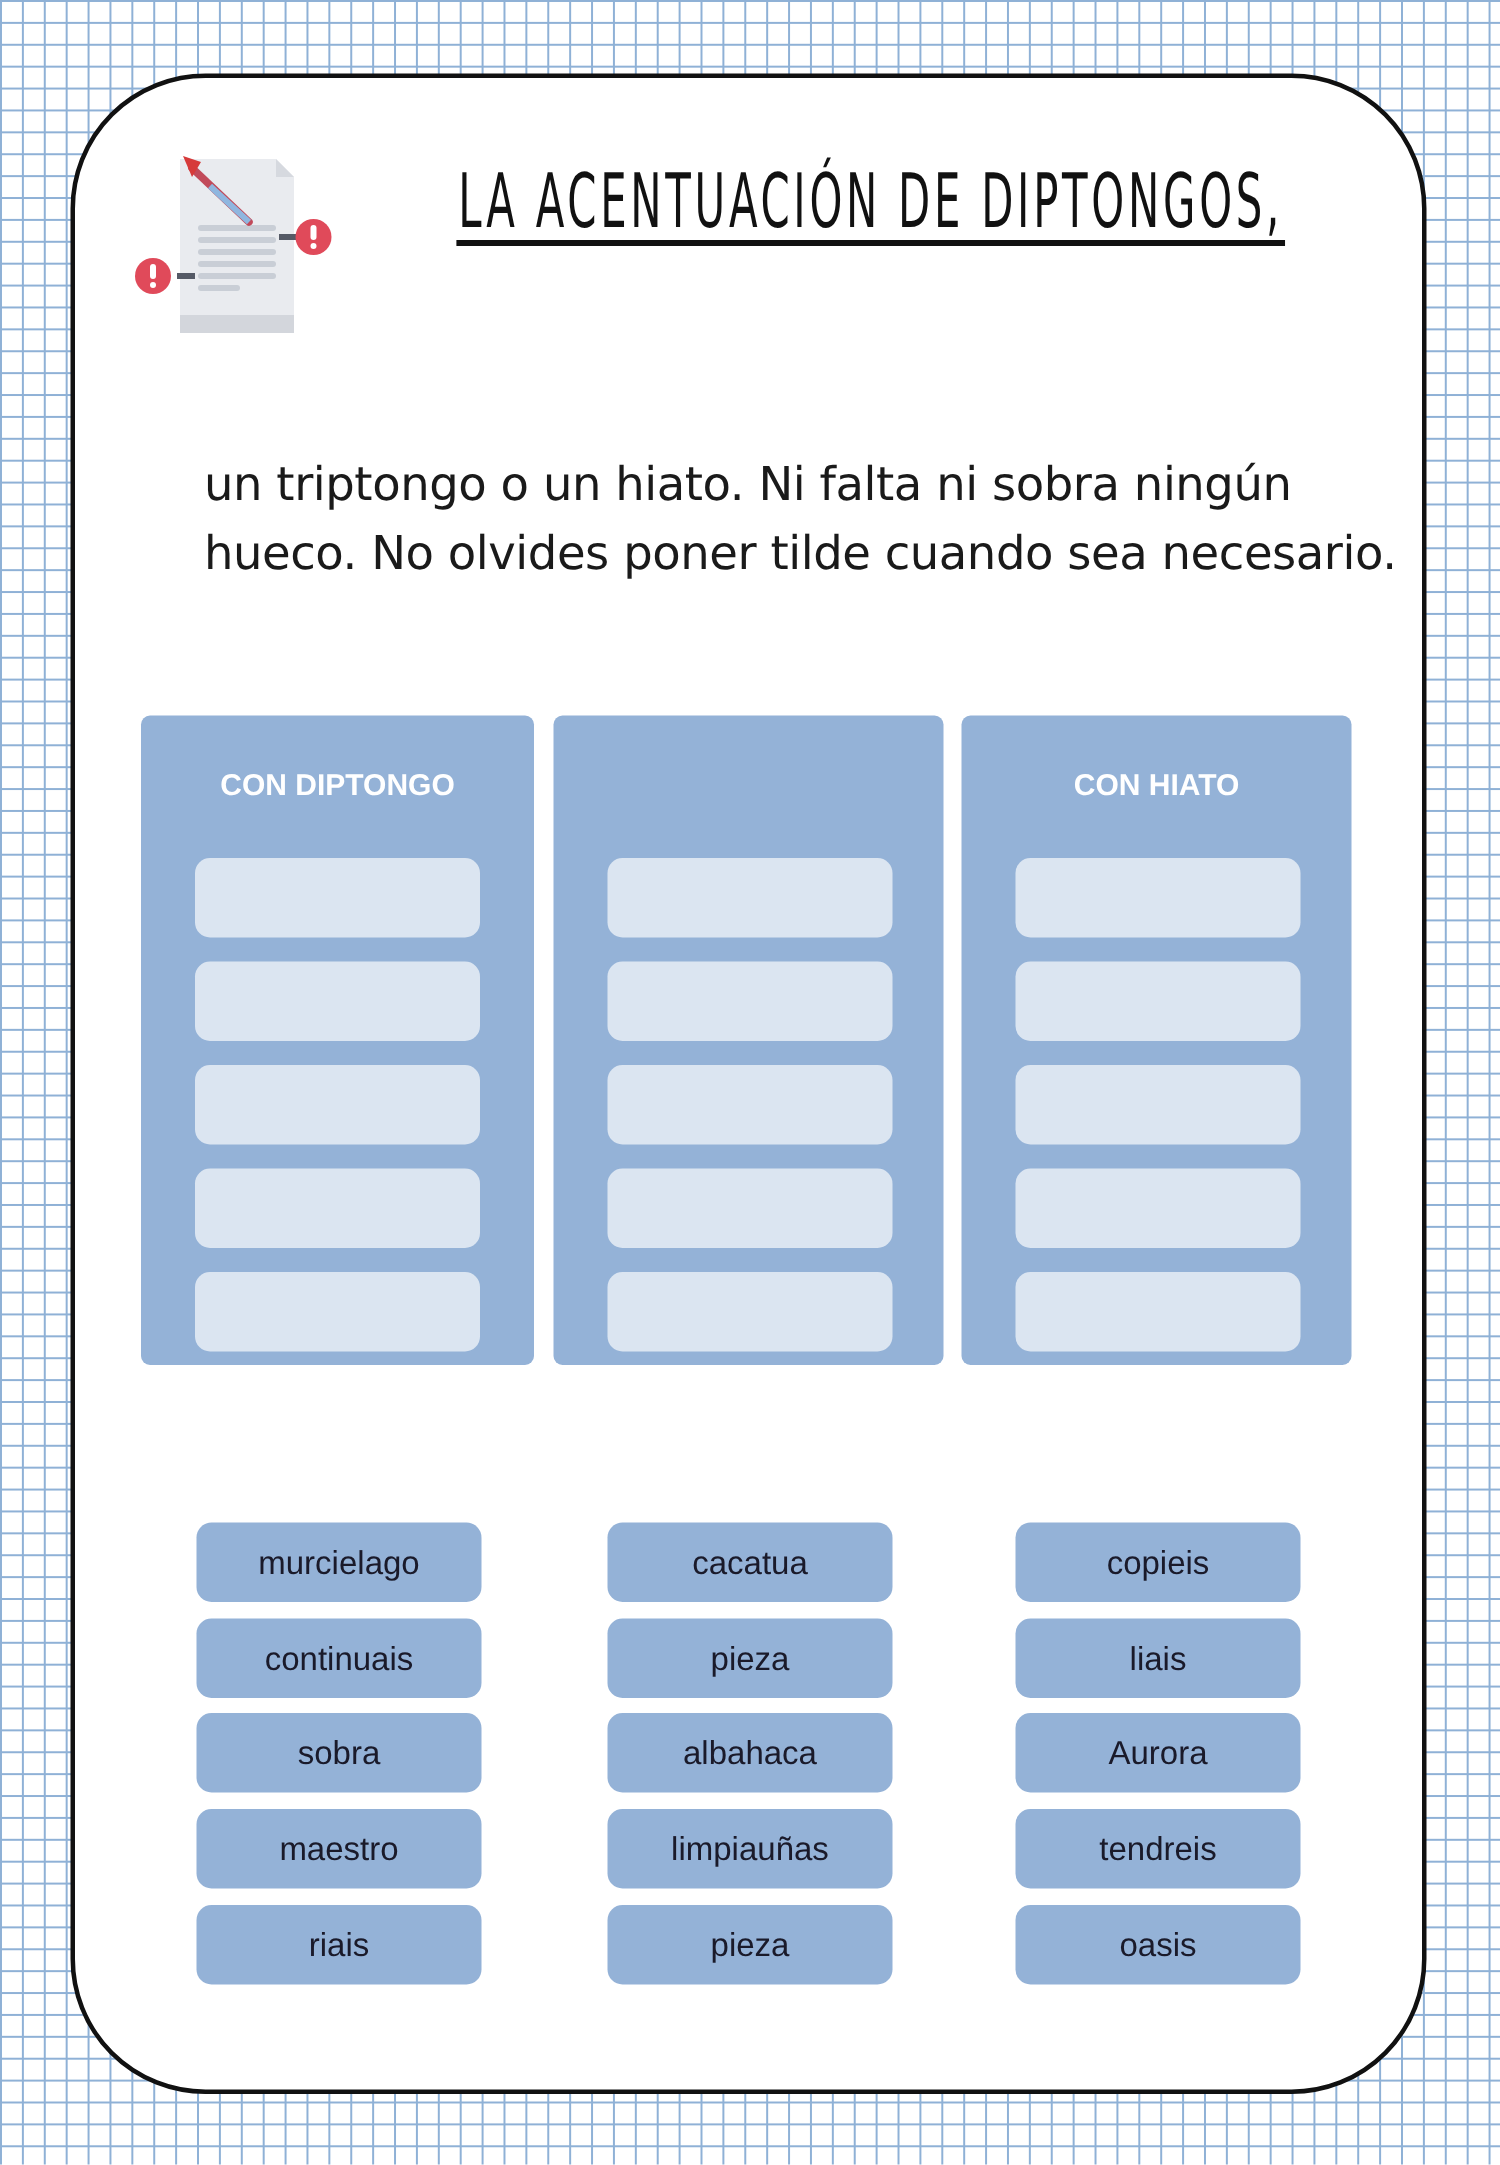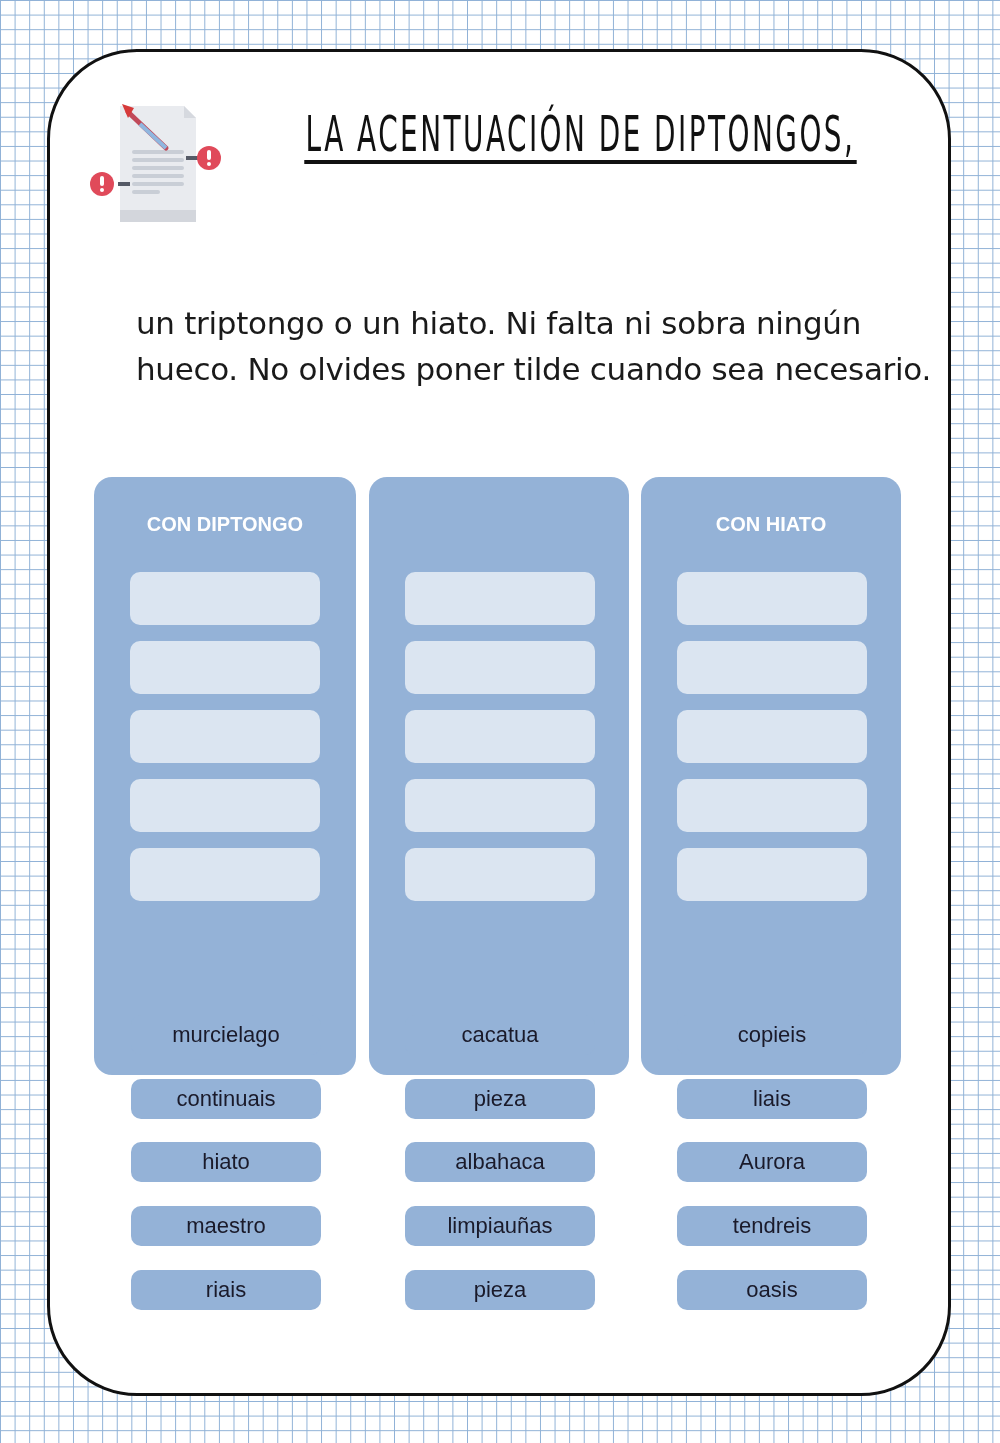--- a/index.html
+++ b/index.html
@@ -34,34 +34,34 @@
     font-family: "DejaVu Sans", sans-serif; letter-spacing: -0.3px;
   }
   .instr .line { display: block; padding-left: 48px; white-space: nowrap; }
   .instr .line.first { padding-left: 0; }
   .star {
     display: inline-block; width: 28px; height: 28px; background: #111; border-radius: 50%;
     vertical-align: -3px; margin-right: 16px; position: relative; text-align: center;
     color: #fff; font-size: 20px; line-height: 28px;
   }
   .column {
-    position: absolute; top: 477px; width: 262px; height: 598px;
-    background: #94b2d7; border-radius: 18px;
+    position: absolute; top: 477px; width: 262px; height: 433px;
+    background: #94b2d7; border-radius: 6px;
   }
   .column-header {
     position: absolute; top: 36px; left: 0; right: 0; text-align: center;
     color: #ffffff; font-weight: bold; font-size: 20px;
     font-family: "Liberation Sans", sans-serif;
   }
   .slot {
     position: absolute; left: 36px; width: 190px; height: 53px;
     background: #dbe5f1; border-radius: 10px;
   }
   .word {
-    position: absolute; width: 190px; height: 40px;
+    position: absolute; width: 190px; height: 53px;
     background: #94b2d7; border-radius: 10px;
     display: flex; align-items: center; justify-content: center;
     color: #1a1a2a; font-size: 22px; font-family: "Liberation Sans", sans-serif;
     cursor: grab;
   }
 </style>
 </head>
 <body>
 
 <div class="card"></div>
@@ -122,21 +122,21 @@
   <div class="slot" style="top:95px"></div>
   <div class="slot" style="top:164px"></div>
   <div class="slot" style="top:233px"></div>
   <div class="slot" style="top:302px"></div>
   <div class="slot" style="top:371px"></div>
 </div>
 
 <div>
   <div class="word" style="left:131px; top:1015px">murcielago</div>
   <div class="word" style="left:131px; top:1079px">continuais</div>
-  <div class="word" style="left:131px; top:1142px">hiato</div>
+  <div class="word" style="left:131px; top:1142px">sobra</div>
   <div class="word" style="left:131px; top:1206px">maestro</div>
   <div class="word" style="left:131px; top:1270px">riais</div>
 
   <div class="word" style="left:405px; top:1015px">cacatua</div>
   <div class="word" style="left:405px; top:1079px">pieza</div>
   <div class="word" style="left:405px; top:1142px">albahaca</div>
   <div class="word" style="left:405px; top:1206px">limpiauñas</div>
   <div class="word" style="left:405px; top:1270px">pieza</div>
 
   <div class="word" style="left:677px; top:1015px">copieis</div>

